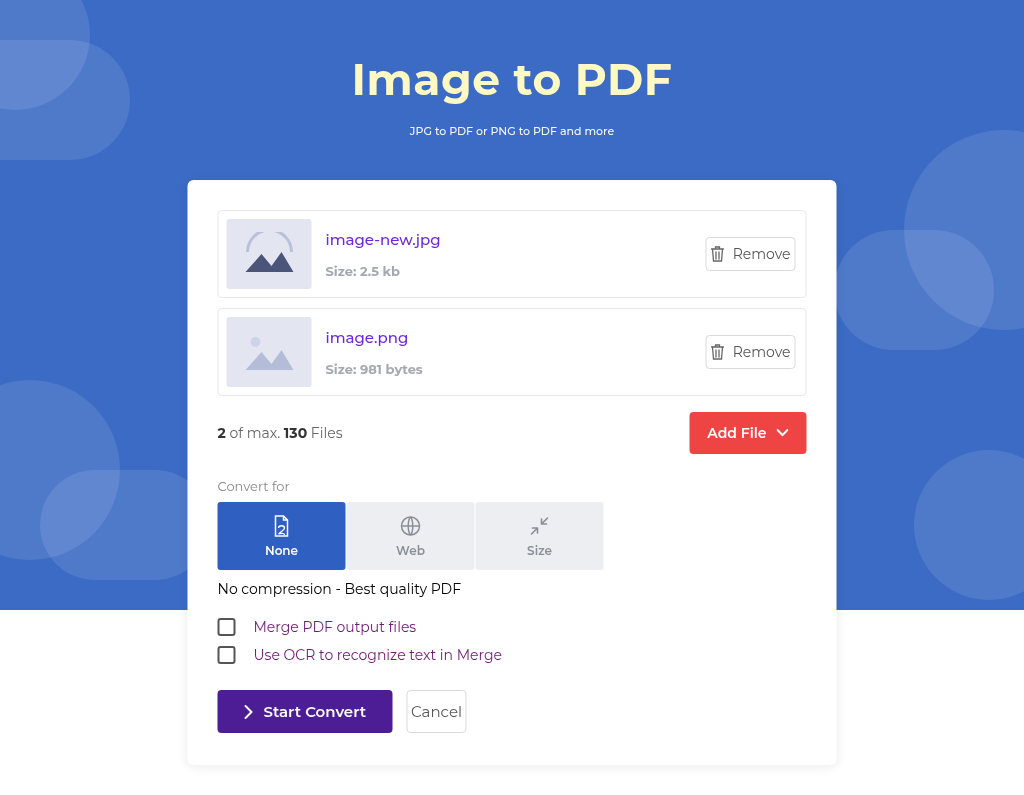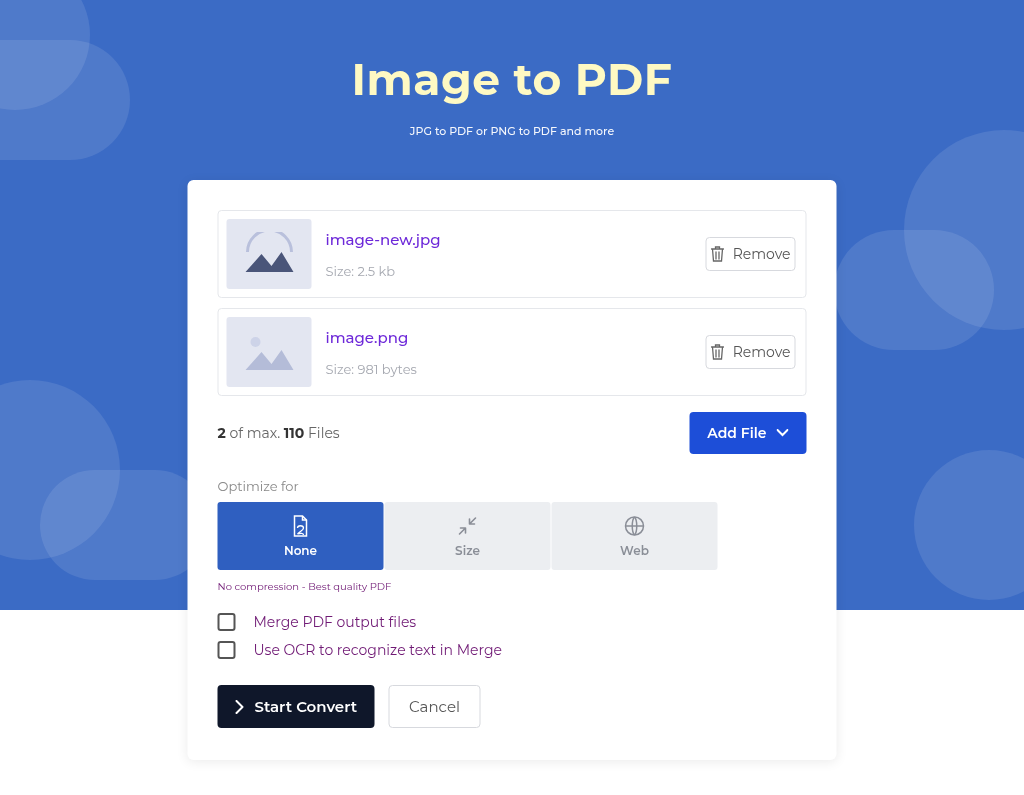--- a/index.html
+++ b/index.html
@@ -14,42 +14,42 @@
 .cs3b{width:170px;height:110px;border-radius:70px;top:470px;left:40px;}
 .cs4{width:150px;height:150px;border-radius:50%;top:450px;right:-40px;}
 .heading { text-align:center; color:#fef9c3; font-size:44px; font-weight:700; padding-top:52px; letter-spacing:0.5px;}
 .subheading { text-align:center; color:rgba(255,255,255,0.95); font-size:11px; font-weight:500; margin-top:18px; }
 .card { position:absolute; top:180px; left:50%; transform:translateX(-50%); width:649px; background:#fff; border-radius:6px; box-shadow:0 2px 12px rgba(0,0,0,0.08); padding:30px 30px 32px 30px; }
 .file-row { display:flex; align-items:center; border:1px solid #e5e7eb; border-radius:4px; padding:8px 10px 8px 8px; margin-bottom:10px; min-height:85px; }
 .thumb { width:85px; height:70px; background:#e3e6f1; border-radius:3px; display:flex; align-items:center; justify-content:center; margin-right:14px; flex-shrink:0; position:relative;}
 .thumb svg{width:56px;height:44px;}
 .file-info { flex:1; }
 .file-name { font-size:15px; color:#6d28d9; font-weight:500; margin-bottom:14px;}
-.file-size { font-size:13px; color:#a5a8b0; font-weight:400;}
+.file-size { font-size:13px; color:#a5a8b0; font-weight:700;}
 .remove-btn { border:1px solid #d7d9de; background:#fff; color:#555; font-size:14px; padding:7px 4px; border-radius:4px; display:inline-flex; align-items:center; gap:8px; cursor:pointer;}
 .remove-btn svg{width:14px;height:16px;}
 .counter-row { display:flex; justify-content:space-between; align-items:center; margin:16px 0 24px 0;}
 .counter { font-size:14px; color:#666; }
 .counter b{color:#333;font-weight:700;}
-.add-file-btn { background:#1d4ed8; color:#fff; border:none; font-size:14px; font-weight:600; padding:12px 18px; border-radius:4px; display:inline-flex; align-items:center; gap:10px; cursor:pointer;}
+.add-file-btn { background:#ef4444; color:#fff; border:none; font-size:14px; font-weight:600; padding:12px 18px; border-radius:4px; display:inline-flex; align-items:center; gap:10px; cursor:pointer;}
 .add-file-btn svg{width:12px;height:8px;}
 .opt-label { font-size:13px; color:#888; margin-bottom:8px;}
 .opt-tabs { display:flex; gap:0; margin-bottom:10px;}
-.opt-tab { width:166px; height:68px; display:flex; flex-direction:column; align-items:center; justify-content:center; cursor:pointer; gap:6px;}
+.opt-tab { width:128px; height:68px; display:flex; flex-direction:column; align-items:center; justify-content:center; cursor:pointer; gap:6px;}
 .opt-tab.active { background:#2f5fc0; color:#fff; border-radius:3px;}
 .opt-tab.inactive { background:#eceef1; color:#8a8e97; margin-left:1px; border-radius:3px;}
 .opt-tab .lbl{font-size:12px;font-weight:600;}
 .opt-tab svg{width:22px;height:22px;}
-.opt-desc { font-size:10px; color:#701a75; margin-bottom:20px;}
+.opt-desc { font-size:14px; color:#000000; margin-bottom:20px;}
 .check-row { display:flex; align-items:center; gap:18px; font-size:14px; color:#701a75; margin-bottom:10px;text-align:right;}
 .checkbox { width:18px; height:18px; border:2px solid #555; border-radius:3px; display:inline-block; cursor:pointer;}
 .action-row { display:flex; gap:14px; margin-top:26px;}
-.convert-btn { background:#0f172a; color:#fff; border:none; font-size:15px; font-weight:600; padding:12px 17px; border-radius:4px; display:inline-flex; align-items:center; gap:10px; cursor:pointer;justify-content:space-between;}
+.convert-btn { background:#4c1d95; color:#fff; border:none; font-size:15px; font-weight:600; padding:12px 26px; border-radius:4px; display:inline-flex; align-items:center; gap:10px; cursor:pointer;justify-content:space-between;}
 .convert-btn svg{width:10px;height:14px;}
-.cancel-btn { background:#fff; border:1px solid #d7d9de; color:#555; font-size:15px; padding:11px 20px; border-radius:4px; cursor:pointer;}
+.cancel-btn { background:#fff; border:1px solid #d7d9de; color:#555; font-size:15px; padding:11px 4px; border-radius:4px; cursor:pointer;}
 </style>
 </head>
 <body>
 
 <div class="hero">
   <div class="cloudshape cs1"></div>
   <div class="cloudshape cs1b"></div>
   <div class="cloudshape cs2"></div>
   <div class="cloudshape cs2b"></div>
   <div class="cloudshape cs3"></div>
@@ -97,52 +97,52 @@
     <button class="remove-btn">
       <svg viewBox="0 0 14 16">
           <path d="M1 3h12M5 3V1h4v2M2 3l1 12h8l1-12M5.5 6v7M8.5 6v7" stroke="#666" stroke-width="1.3" fill="none" stroke-linecap="round"></path>
         </svg>
       <span>Remove</span>
     </button>
   </div>
 
   <div class="counter-row">
     <div class="counter">
-      <b>2</b><span> of max. </span><b>110</b><span> Files</span>
+      <b>2</b><span> of max. </span><b>130</b><span> Files</span>
     </div>
     <button class="add-file-btn">
       <span>Add File</span>
       <svg viewBox="0 0 12 8">
           <path d="M1 1 L6 6 L11 1" stroke="#fff" stroke-width="2" fill="none" stroke-linecap="round"></path>
         </svg>
     </button>
   </div>
 
-  <div class="opt-label">Optimize for</div>
+  <div class="opt-label">Convert for</div>
   <div class="opt-tabs">
     <div class="opt-tab active">
       <svg viewBox="0 0 22 22">
           <path d="M5 1h8l4 4v16H5z" fill="none" stroke="#fff" stroke-width="1.5"></path>
           <path d="M13 1v4h4" fill="none" stroke="#fff" stroke-width="1.5"></path>
           <path d="M8 13c0-3 6-3 6 0 0 2-3 3-6 6 3-1 6-1 6 1" fill="none" stroke="#fff" stroke-width="1.3"></path>
         </svg>
       <span class="lbl">None</span>
     </div>
     <div class="opt-tab inactive">
       <svg viewBox="0 0 22 22">
-          <path d="M3 19 L9 13 M9 13 H4 M9 13 V18 M19 3 L13 9 M13 9 H18 M13 9 V4" stroke="#8a8e97" stroke-width="1.6" fill="none" stroke-linecap="round"></path>
-        </svg>
-      <span class="lbl">Size</span>
-    </div>
-    <div class="opt-tab inactive">
-      <svg viewBox="0 0 22 22">
           <circle cx="11" cy="11" r="9" fill="none" stroke="#8a8e97" stroke-width="1.5"></circle>
           <path d="M2 11h18M11 2c3 3 3 15 0 18M11 2c-3 3-3 15 0 18" fill="none" stroke="#8a8e97" stroke-width="1.5"></path>
         </svg>
       <span class="lbl">Web</span>
+    </div>
+    <div class="opt-tab inactive">
+      <svg viewBox="0 0 22 22">
+          <path d="M3 19 L9 13 M9 13 H4 M9 13 V18 M19 3 L13 9 M13 9 H18 M13 9 V4" stroke="#8a8e97" stroke-width="1.6" fill="none" stroke-linecap="round"></path>
+        </svg>
+      <span class="lbl">Size</span>
     </div>
   </div>
   <div class="opt-desc">No compression - Best quality PDF</div>
 
   <div class="check-row">
     <span class="checkbox"></span>
     <span>Merge PDF output files</span>
   </div>
   <div class="check-row">
     <span class="checkbox"></span>

